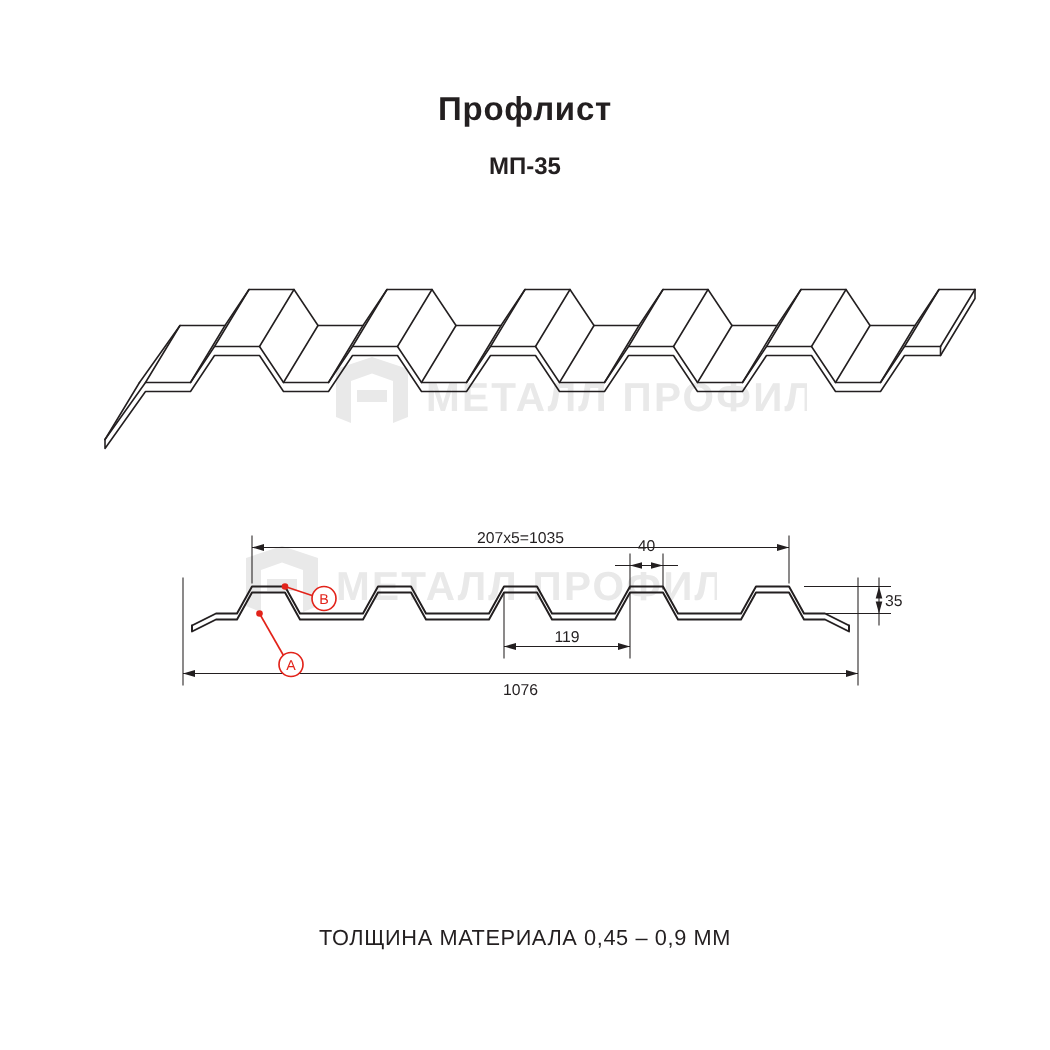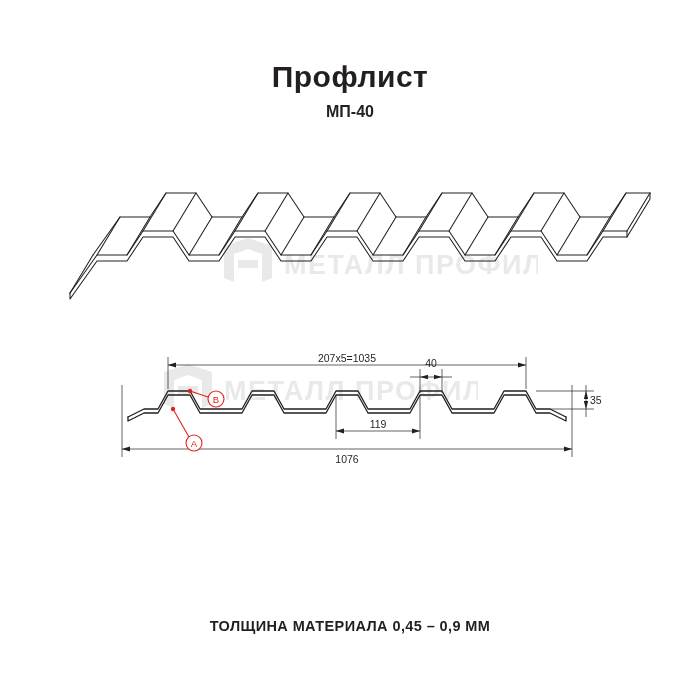--- a/index.html
+++ b/index.html
@@ -19,21 +19,21 @@
     position: relative;
     width: 700px;
     height: 700px;
   }
   .title {
     position: absolute;
     top: 60px;
     left: 0;
     width: 700px;
     text-align: center;
-    font-size: 30px;
+    font-size: 22px;
     font-weight: bold;
     letter-spacing: 0.5px;
     color: #231f20;
   }
   .subtitle {
     position: absolute;
     top: 103px;
     left: 0;
     width: 700px;
     text-align: center;
@@ -41,21 +41,21 @@
     font-weight: bold;
     color: #231f20;
   }
   .footer {
     position: absolute;
     top: 618px;
     left: 0;
     width: 700px;
     text-align: center;
     font-size: 14.5px;
-    font-weight: bold;
+    font-weight: normal;
     letter-spacing: 0.4px;
     color: #231f20;
   }
   .iso-wrap {
     position: absolute;
     top: 160px;
     left: 60px;
     width: 600px;
     height: 160px;
   }
@@ -78,21 +78,21 @@
     font-size: 10.5px;
     fill: #231f20;
   }
 </style>
 </head>
 <body>
 
 <div class="page">
 
   <div class="title">Профлист</div>
-  <div class="subtitle">МП-40</div>
+  <div class="subtitle">МП-35</div>
 
   <div class="wm wm1">
     <svg width="320" height="66" viewBox="0 0 320 66">
       <g fill="#e9e9e9">
         <path d="M6,14 L30,6 L54,14 L54,46 L44,50 L44,22 L30,17 L16,22 L16,50 L6,46 Z"></path>
         <path d="M20,28 L40,28 L40,36 L20,36 Z"></path>
       </g>
       <text x="66" y="42" font-family="Liberation Sans, sans-serif" font-size="27" font-weight="bold" fill="#e9e9e9" letter-spacing="1.5">МЕТАЛЛ ПРОФИЛЬ</text>
     </svg>
   </div>

